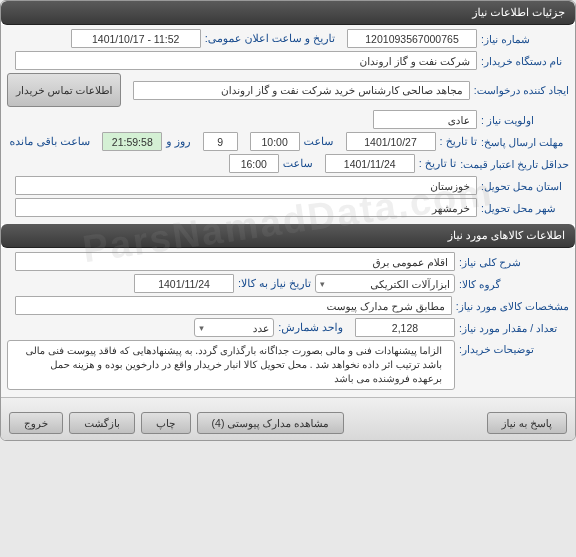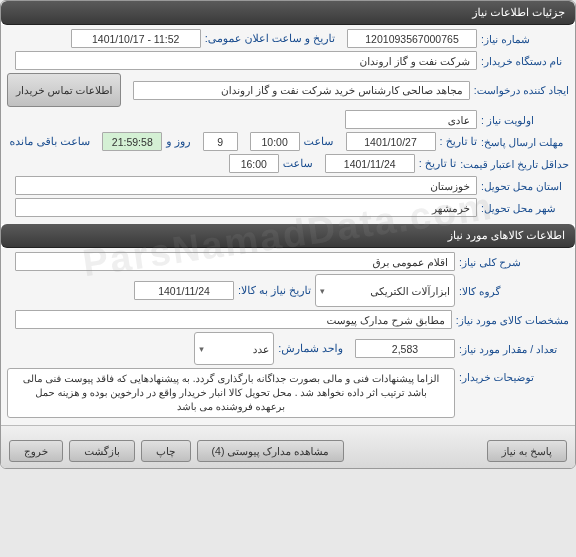--- a/index.html
+++ b/index.html
@@ -98,21 +98,21 @@
   line-height: 1.4;
   min-height: 40px;
 }
 .dropdown {
   background: #fff;
   border: 1px solid #aaa;
   border-radius: 3px;
   padding: 2px 4px 2px 16px;
   font-size: 10.5px;
   color: #333;
-  height: 33px;
+  height: 19px;
   display: flex;
   align-items: center;
   position: relative;
 }
 .dropdown::after {
   content: "▾";
   position: absolute;
   left: 4px;
   color: #666;
   font-size: 9px;
@@ -123,21 +123,21 @@
   display: flex;
   gap: 6px;
   justify-content: flex-end;
   border-top: 1px solid #bbb;
 }
 .footer .btn-gray {
   padding: 3px 14px;
   height: 22px;
   margin-top: 8px;
 }
-.flex-grow { flex: 1; text-align: center; }
+.flex-grow { flex: 1; }
 </style>
 </head>
 <body>
 
 <div class="watermark">ParsNamadData.com</div>
 
 <div class="container">
 
   <div class="section-header">جزئیات اطلاعات نیاز</div>
 
@@ -156,21 +156,21 @@
     </div>
 
     <div class="row">
       <span class="label">ایجاد کننده درخواست:</span>
       <div class="field flex-grow">مجاهد صالحی کارشناس خرید شرکت نفت و گاز اروندان</div>
       <button class="btn-gray">اطلاعات تماس خریدار</button>
     </div>
 
     <div class="row">
       <span class="label">اولویت نیاز :</span>
-      <div class="field" style="width:132px">عادی</div>
+      <div class="field" style="width:104px">عادی</div>
     </div>
 
     <div class="row">
       <span class="label">مهلت ارسال پاسخ:</span>
       <span class="label-sm">تا تاریخ :</span>
       <div class="field ltr" style="width:90px">1401/10/27</div>
       <span class="label-sm">ساعت</span>
       <div class="field ltr" style="width:50px">10:00</div>
       <div class="field ltr" style="width:35px">9</div>
       <span class="label-sm">روز و</span>
@@ -214,21 +214,21 @@
       <div class="field ltr" style="width:100px">1401/11/24</div>
     </div>
 
     <div class="row">
       <span class="label" style="min-width:110px">مشخصات کالای مورد نیاز:</span>
       <div class="field flex-grow">مطابق شرح مدارک پیوست</div>
     </div>
 
     <div class="row">
       <span class="label" style="min-width:110px">تعداد / مقدار مورد نیاز:</span>
-      <div class="field ltr" style="width:100px">2,583</div>
+      <div class="field ltr" style="width:100px">2,128</div>
       <span class="label-sm">واحد شمارش:</span>
       <div class="dropdown" style="width:80px">عدد</div>
     </div>
 
     <div class="row" style="align-items:flex-start">
       <span class="label" style="min-width:110px;padding-top:3px">توضیحات خریدار:</span>
       <div class="textarea-field flex-grow">الزاما  پیشنهادات فنی و مالی بصورت جداگانه بارگذاری گردد. به پیشنهادهایی که فاقد پیوست فنی مالی باشد ترتیب اثر داده نخواهد شد .
 محل تحویل کالا انبار خریدار واقع در  دارخوین بوده و هزینه حمل برعهده فروشنده می باشد</div>
     </div>
 

